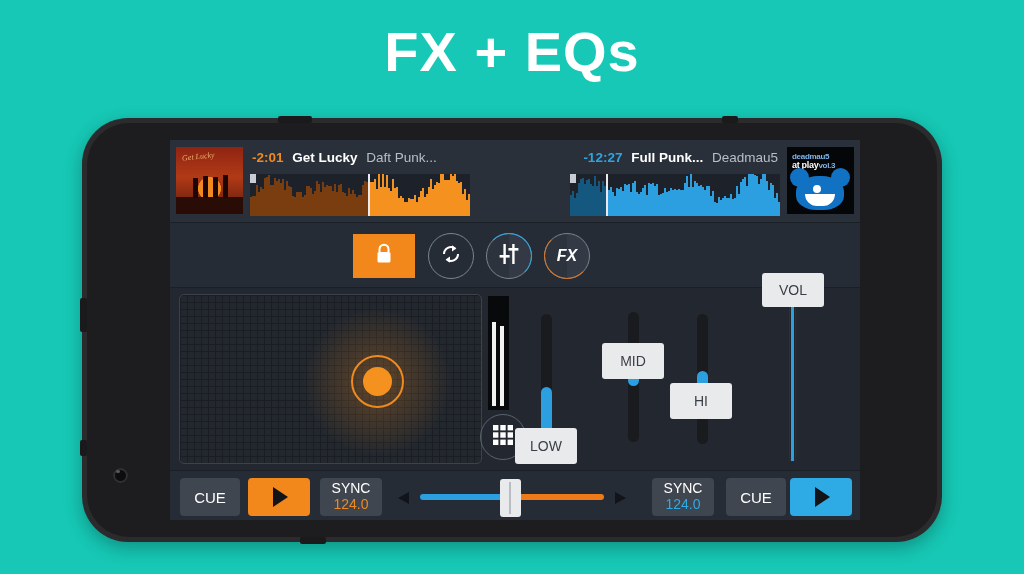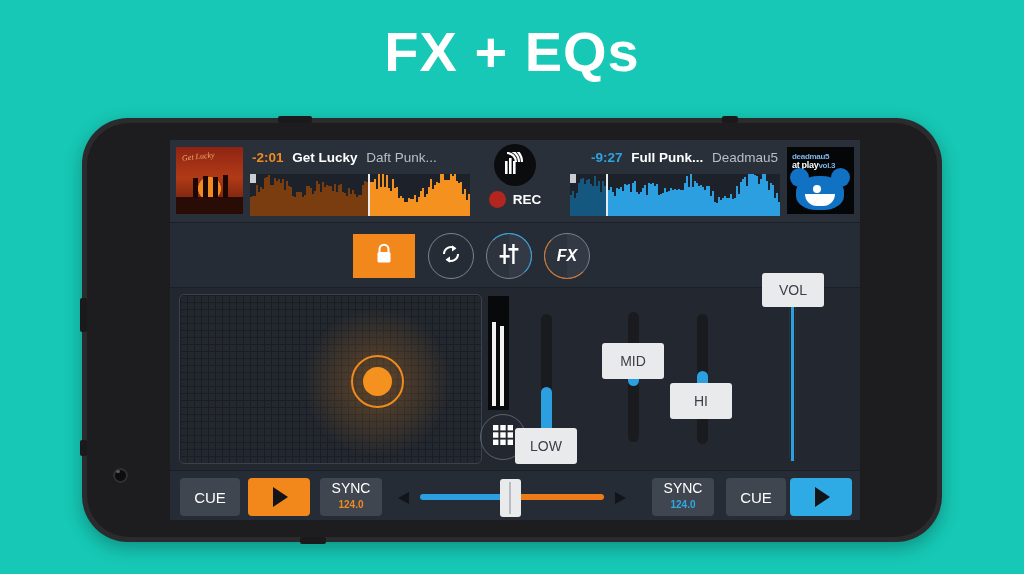--- a/index.html
+++ b/index.html
@@ -339,21 +339,21 @@
     width:0; height:0;
     border-left:15px solid #131417;
     border-top:10px solid transparent;
     border-bottom:10px solid transparent;
     margin-left:3px;
   }
   .btn-sync { background:#3f4650; width:62px; }
   #sync-left  { left:150px; }
   #sync-right { right:146px; }
   .sync-word { color:#ffffff; font-size:14px; line-height:15px; }
-  .sync-bpm  { font-size:10px; line-height:17px; font-weight:bold; }
+  .sync-bpm  { font-size:14px; line-height:17px; font-weight:normal; }
   .sync-bpm.warm { color:#f08a1e; }
   .sync-bpm.cool { color:#2eaae4; }
 
   #crossfader { position:absolute; left:228px; top:17px; width:228px; height:18px; }
   #xf-track-l {
     position:absolute; left:22px; top:6px; width:88px; height:6px;
     background:#2b9fe0; border-radius:3px;
   }
   #xf-track-r {
     position:absolute; right:22px; top:6px; width:88px; height:6px;
@@ -520,36 +520,20 @@
           <div class="wbar" style="left: 10px; width: 2px; height: 28.9149px; background: rgb(122, 61, 16);"></div>
           <div class="wbar" style="left: 8px; width: 2px; height: 23.9027px; background: rgb(122, 61, 16);"></div>
           <div class="wbar" style="left: 6px; width: 2px; height: 31.0102px; background: rgb(122, 61, 16);"></div>
           <div class="wbar" style="left: 4px; width: 2px; height: 19.9732px; background: rgb(122, 61, 16);"></div>
           <div class="wbar" style="left: 2px; width: 2px; height: 19.6794px; background: rgb(122, 61, 16);"></div>
           <div class="wbar" style="left: 0px; width: 2px; height: 18.5425px; background: rgb(122, 61, 16);"></div>
         <div class="wave-cue" style="left:0;"></div>
         <div class="wave-play" style="left:118px;"></div>
       </div>
 
-      <div id="rec-cluster">
-        <div id="broadcast-circle">
-          <svg width="26" height="26" viewBox="0 0 26 26">
-            <rect x="3" y="9" width="2.6" height="13" fill="#fff"></rect>
-            <rect x="7" y="6" width="2.6" height="16" fill="#fff"></rect>
-            <rect x="11" y="9" width="2.6" height="13" fill="#fff"></rect>
-            <path d="M14 10 A9 9 0 0 0 5 1" stroke="#fff" stroke-width="2.2" fill="none"></path>
-            <path d="M17 10 A12 12 0 0 0 5 -2" stroke="#fff" stroke-width="2.2" fill="none"></path>
-            <path d="M20 10 A15 15 0 0 0 5 -5" stroke="#fff" stroke-width="2.2" fill="none"></path>
-          </svg>
-        </div>
-        <div id="rec-row">
-          <div id="rec-dot"></div>
-          <div id="rec-label">REC</div>
-        </div>
-      </div>
 
       <div class="wave" id="wave-right">
           <div class="wbar" style="left: 208px; width: 2px; height: 14.2353px; background: rgb(43, 159, 224);"></div>
           <div class="wbar" style="left: 206px; width: 2px; height: 22.9171px; background: rgb(43, 159, 224);"></div>
           <div class="wbar" style="left: 204px; width: 2px; height: 17.79px; background: rgb(43, 159, 224);"></div>
           <div class="wbar" style="left: 202px; width: 2px; height: 31.3606px; background: rgb(43, 159, 224);"></div>
           <div class="wbar" style="left: 200px; width: 2px; height: 32.926px; background: rgb(43, 159, 224);"></div>
           <div class="wbar" style="left: 198px; width: 2px; height: 25.7684px; background: rgb(43, 159, 224);"></div>
           <div class="wbar" style="left: 196px; width: 2px; height: 34.8489px; background: rgb(43, 159, 224);"></div>
           <div class="wbar" style="left: 194px; width: 2px; height: 42px; background: rgb(43, 159, 224);"></div>
@@ -648,21 +632,21 @@
           <div class="wbar" style="left: 8px; width: 2px; height: 33.0491px; background: rgb(21, 88, 127);"></div>
           <div class="wbar" style="left: 6px; width: 2px; height: 22.7262px; background: rgb(21, 88, 127);"></div>
           <div class="wbar" style="left: 4px; width: 2px; height: 17.798px; background: rgb(21, 88, 127);"></div>
           <div class="wbar" style="left: 2px; width: 2px; height: 25.1058px; background: rgb(21, 88, 127);"></div>
           <div class="wbar" style="left: 0px; width: 2px; height: 21.0228px; background: rgb(21, 88, 127);"></div>
         <div class="wave-cue" style="left:0;"></div>
         <div class="wave-play" style="left:36px;"></div>
       </div>
 
       <div class="deck-meta" id="deck-meta-right">
-        <span class="deck-time cool">-9:27</span>
+        <span class="deck-time cool">-12:27</span>
         <span class="deck-title">Full Punk...</span>
         <span class="deck-artist">Deadmau5</span>
       </div>
 
       <div class="deck-art" id="deck-art-right">
         <div class="art-dm">
           <div class="art-dm-title">
             <span>deadmau5</span><br>
             <b>at play</b><span>vol.3</span>
           </div>

